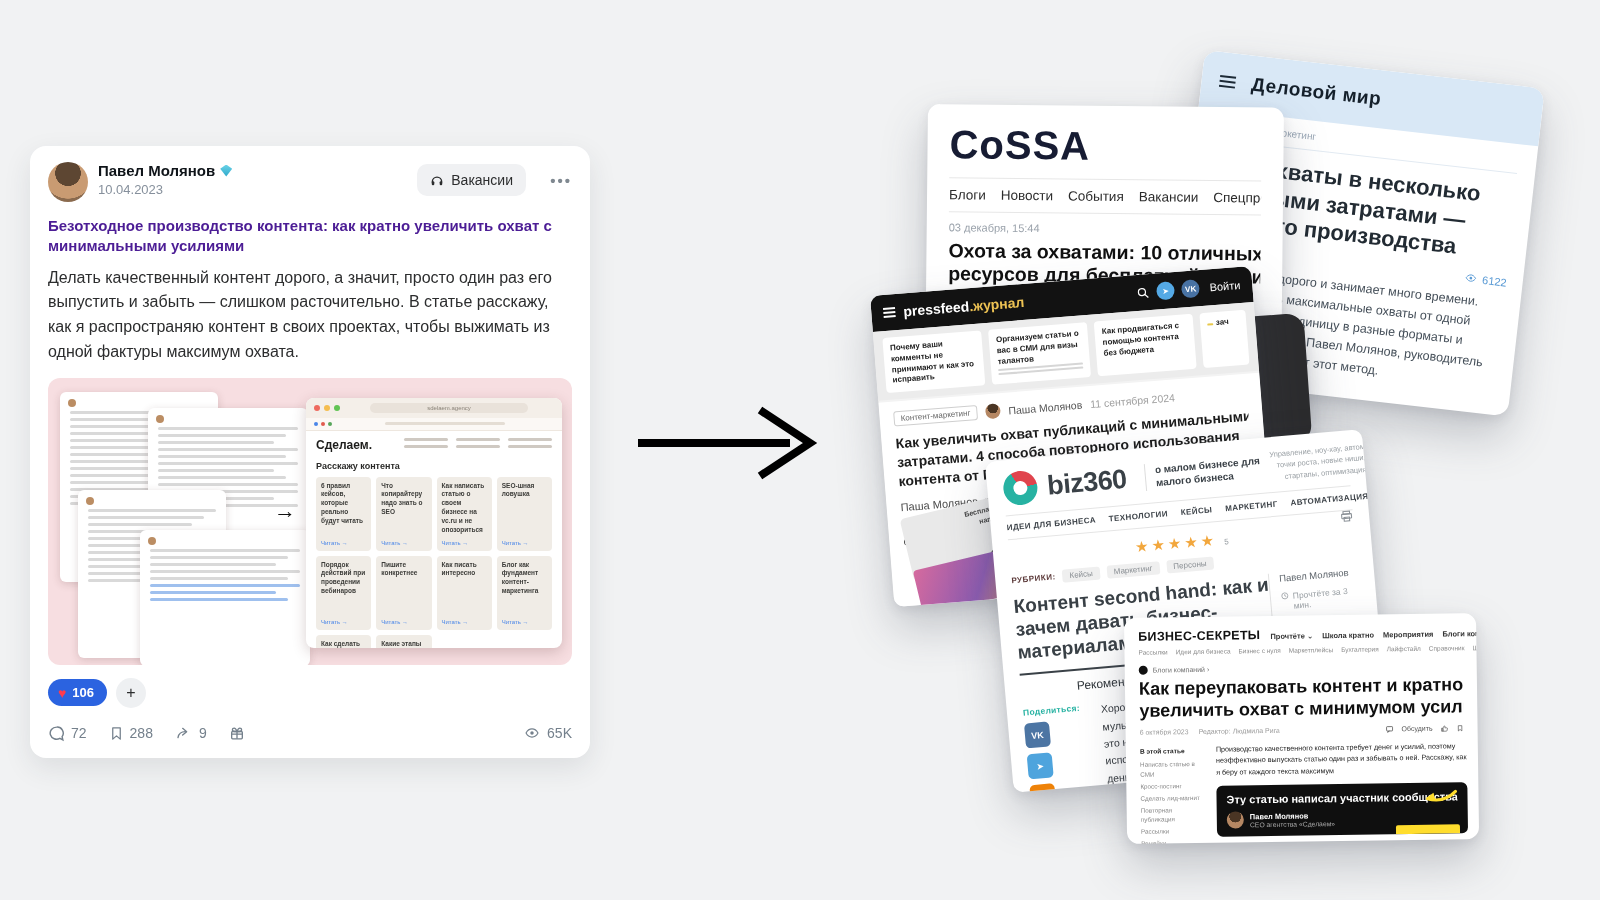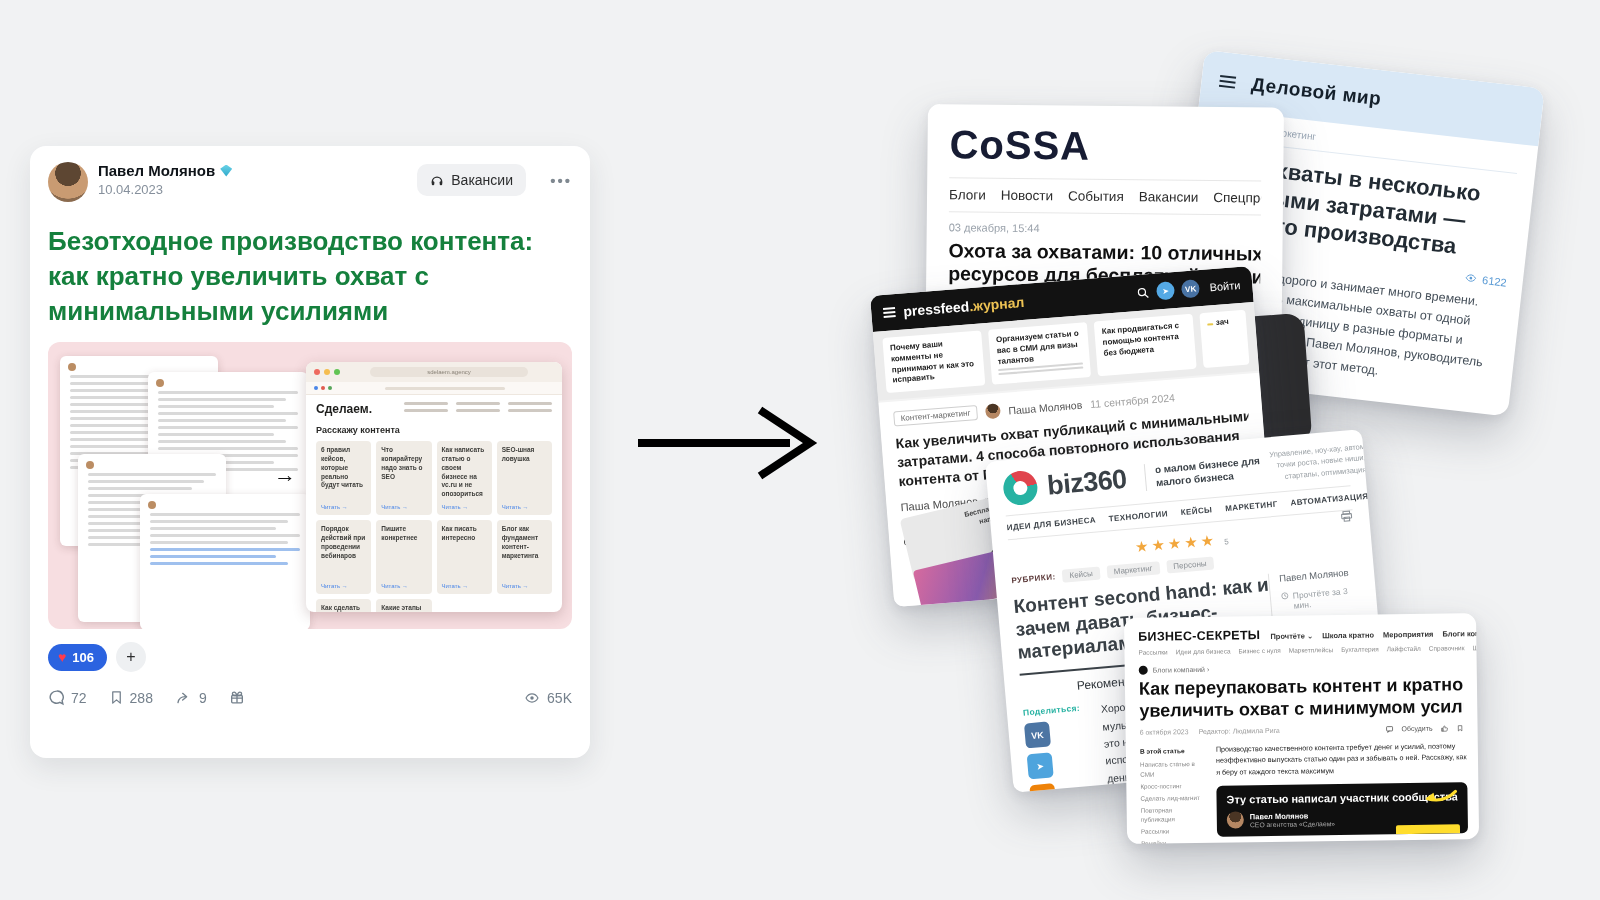--- a/index.html
+++ b/index.html
@@ -15,21 +15,21 @@
   .avatar{width:40px;height:40px;border-radius:50%;flex:0 0 40px;
           background:radial-gradient(circle at 50% 28%,#5d4632 0 36%,#c99b72 37% 72%,#8a6a4e 73%);}
   .post-id{margin-left:10px;}
   .post-name{font-size:15px;font-weight:700;color:#0f1419;display:flex;align-items:center;gap:5px;}
   .badge{width:12px;height:12px;display:inline-block;background:linear-gradient(180deg,#69d2e7,#2da8c9);
          clip-path:polygon(50% 0,100% 36%,50% 100%,0 36%);}
   .post-date{font-size:13px;color:#86909c;margin-top:3px;}
   .listen{position:absolute;right:46px;top:2px;display:flex;align-items:center;gap:7px;
           background:#f0f1f3;border-radius:10px;padding:8px 13px;font-size:14px;font-weight:500;color:#2c2d2e;}
   .dots{position:absolute;right:0;top:10px;color:#7f8890;font-size:15px;letter-spacing:2px;font-weight:700;}
-  .post-title{margin-top:16px;font-size:26px;line-height:1.35;font-weight:700;color:#15803d;}
+  .post-title{margin-top:8px;font-size:15px;line-height:1.35;font-weight:700;color:#4c1d95;}
   .post-body{margin-top:9px;font-size:16px;line-height:1.55;color:#2c2d2e;}
 
   .post-img{margin-top:13px;height:287px;border-radius:12px;background:#f7dee1;position:relative;overflow:hidden;}
   .doc{position:absolute;background:#fff;border-radius:6px;box-shadow:0 2px 8px rgba(80,40,40,.18);padding:5px 4px;overflow:hidden;}
   .doc .av{width:8px;height:8px;border-radius:50%;background:#bb8d63;margin:2px 4px 4px;}
   .doc .ln{height:3px;background:#d9d9d9;margin:4px 6px;border-radius:2px;}
   .doc .ln:nth-child(3n){margin-right:18px;}
   .doc .ln:nth-child(4n){margin-right:30px;}
   .doc .ln.blue{background:#9fc0ee;}
   .mini-arrow{position:absolute;font-size:22px;color:#111;font-weight:700;}
@@ -206,20 +206,21 @@
         <path d="M4 15a8 8 0 0 1 16 0" fill="none" stroke="#2c2d2e" stroke-width="2.4" stroke-linecap="round"></path>
         <rect x="3" y="14" width="4.4" height="7" rx="2" fill="#2c2d2e"></rect>
         <rect x="16.6" y="14" width="4.4" height="7" rx="2" fill="#2c2d2e"></rect>
       </svg>
       <span>Вакансии</span>
     </div>
     <div class="dots">•••</div>
   </div>
 
   <div class="post-title">Безотходное производство контента: как кратно увеличить охват с минимальными усилиями</div>
+  <div class="post-body">Делать качественный контент дорого, а значит, просто один раз его выпустить и забыть — слишком расточительно. В статье расскажу, как я распространяю контент в своих проектах, чтобы выжимать из одной фактуры максимум охвата.</div>
 
   <div class="post-img">
     <div class="doc" style="left:12px;top:14px;width:150px;height:180px;">
       <div class="av"></div>
         <div class="ln"></div>
         <div class="ln"></div>
         <div class="ln"></div>
         <div class="ln"></div>
       <div class="ln"></div>
         <div class="ln"></div>

